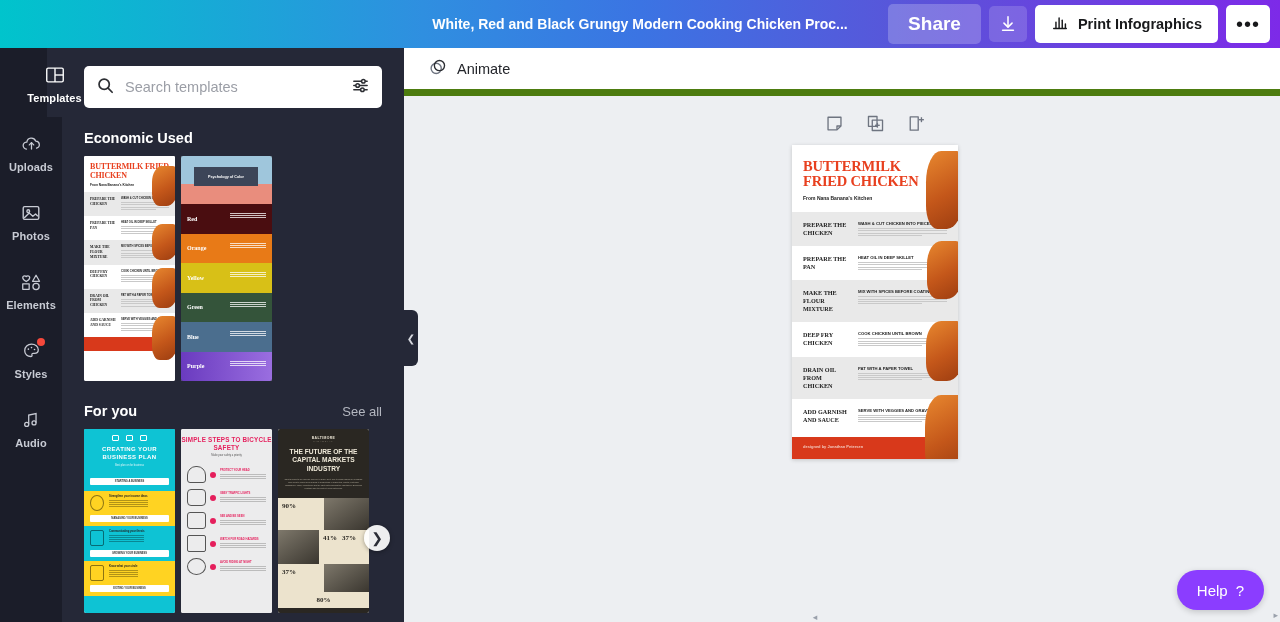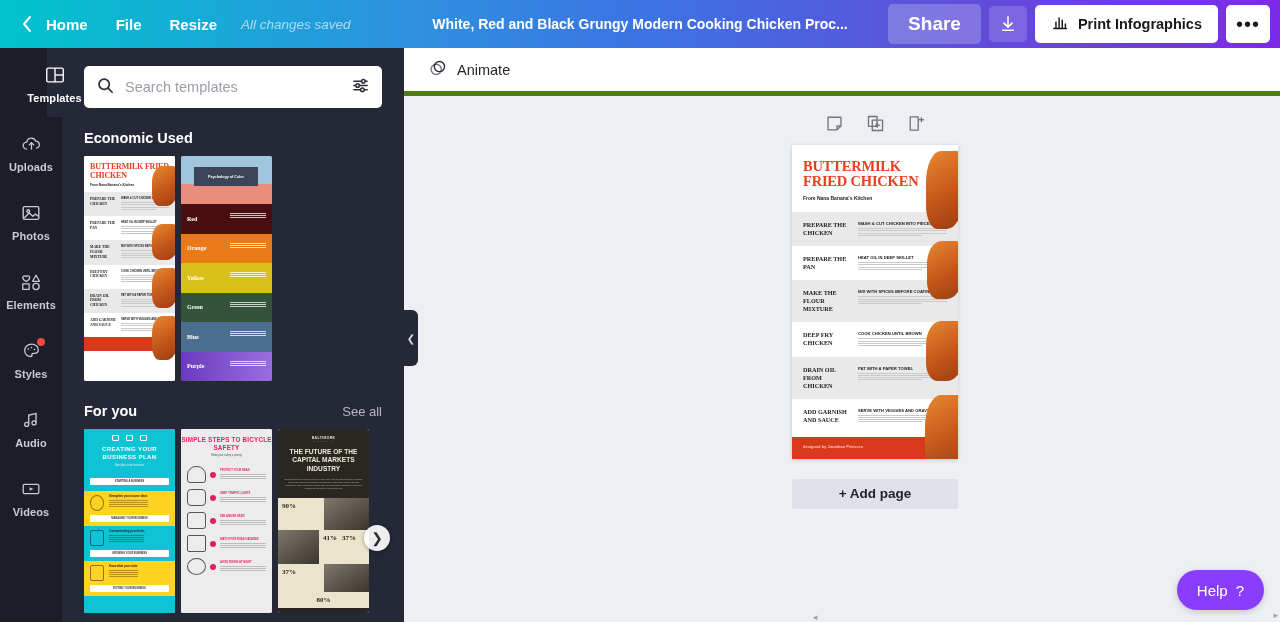--- a/index.html
+++ b/index.html
@@ -193,21 +193,21 @@
   .bl-c { background:#ece3cd; padding:4px; }
   .bl-c b { color:#2a2722; font-weight:bold; font-size:7px; font-family:"Liberation Serif", serif; }
   .bl-img { background:linear-gradient(145deg,#7e786b,#3a362f); }
 
   
   .workarea {
     position: absolute; left: 404px; top: 48px; width: 876px; height: 574px;
     background: #edeff2;
   }
   .canvas-topbar {
-    height: 48px; background: #fff; border-bottom: 5px solid #4d7c0f;
+    height: 48px; background: #fff; border-bottom: 7px solid #4d7c0f;
     display: flex; align-items: center; padding: 0 18px; gap: 10px;
   }
   .animate-btn {
     display: flex; align-items: center; gap: 9px; cursor: pointer;
     font-size: 14.5px; color: #24262b; padding: 5px 6px; border-radius: 4px;
   }
   .page-tools {
     display: flex; gap: 22px; justify-content: center; padding: 18px 0 8px 0;
     margin-left: 66px;
   }
@@ -244,31 +244,20 @@
     position: absolute; left: 404px; bottom: 0; width: 14px; height: 10px; color:#9aa0ab;
     font-size: 9px; text-align:center;
   }
 </style>
 </head>
 <body>
 
 <div class="app">
 
   <div class="topbar">
-    <div class="tb-left">
-      <div class="back-chev">
-        <svg width="13" height="20" viewBox="0 0 13 20" fill="none" stroke="#ffffff" stroke-width="2" stroke-linecap="round" stroke-linejoin="round">
-            <polyline points="9,3 3,10 9,17"></polyline>
-          </svg>
-      </div>
-      <div class="tb-item home">Home</div>
-      <div class="tb-item">File</div>
-      <div class="tb-item">Resize</div>
-      <div class="tb-saved">All changes saved</div>
-    </div>
 
     <div class="tb-title">
       <span>White, Red and Black Grungy Modern Cooking Chicken Proc...</span>
     </div>
 
     <div class="tb-right">
       <button class="btn-share">Share</button>
       <div class="btn-icon-ghost">
         <svg width="18" height="18" viewBox="0 0 20 20" fill="none" stroke="#ffffff" stroke-width="1.7" stroke-linecap="round" stroke-linejoin="round">
           <line x1="10" y1="2" x2="10" y2="13"></line>
@@ -359,29 +348,20 @@
       <div class="rail-ico">
         <svg width="22" height="22" viewBox="0 0 24 24" fill="none" stroke="currentColor" stroke-width="1.4">
           <path d="M9.5 16.5V6.6l8-1.6v9.9"></path>
             <circle cx="7.3" cy="16.8" r="2.2"></circle>
             <circle cx="15.3" cy="15.2" r="2.2"></circle>
         </svg>
       </div>
       <div class="rail-label">Audio</div>
     </div>
 
-    <div class="rail-item">
-      <div class="rail-ico">
-        <svg width="24" height="22" viewBox="0 0 24 24" fill="none" stroke="currentColor" stroke-width="1.4" stroke-linejoin="round">
-          <rect x="3.5" y="7" width="17" height="10" rx="1.4"></rect>
-            <polygon points="10.4,10.2 14.6,12 10.4,13.8" fill="currentColor" stroke="none"></polygon>
-        </svg>
-      </div>
-      <div class="rail-label">Videos</div>
-    </div>
   </div>
 
   <div class="panel">
 
     <div class="search-wrap">
       <div class="searchbar">
         <span>
           <svg width="19" height="19" viewBox="0 0 20 20" fill="none" stroke="#2c2e33" stroke-width="1.8" stroke-linecap="round">
             <circle cx="8.6" cy="8.6" r="5.4"></circle>
               <line x1="12.7" y1="12.8" x2="17" y2="17.1"></line>
@@ -800,21 +780,20 @@
                 <div class="bm-line"></div>
                 <div class="bm-line s"></div>
               </div>
           </div>
           <div class="bm-foot" style="height:22px;padding:7px 11px">
             <span style="color:#f2c9bd;font-size:4px;font-weight:bold">designed by Jonathan Petersen</span>
           </div>
         </div>
       </div>
 
-      <div class="addpage">+ Add page</div>
     </div>
 
     <div class="hscroll">◂</div>
   </div>
 
 
   <div class="help-btn">
     <span>Help</span>
     <span>?</span>
   </div>

